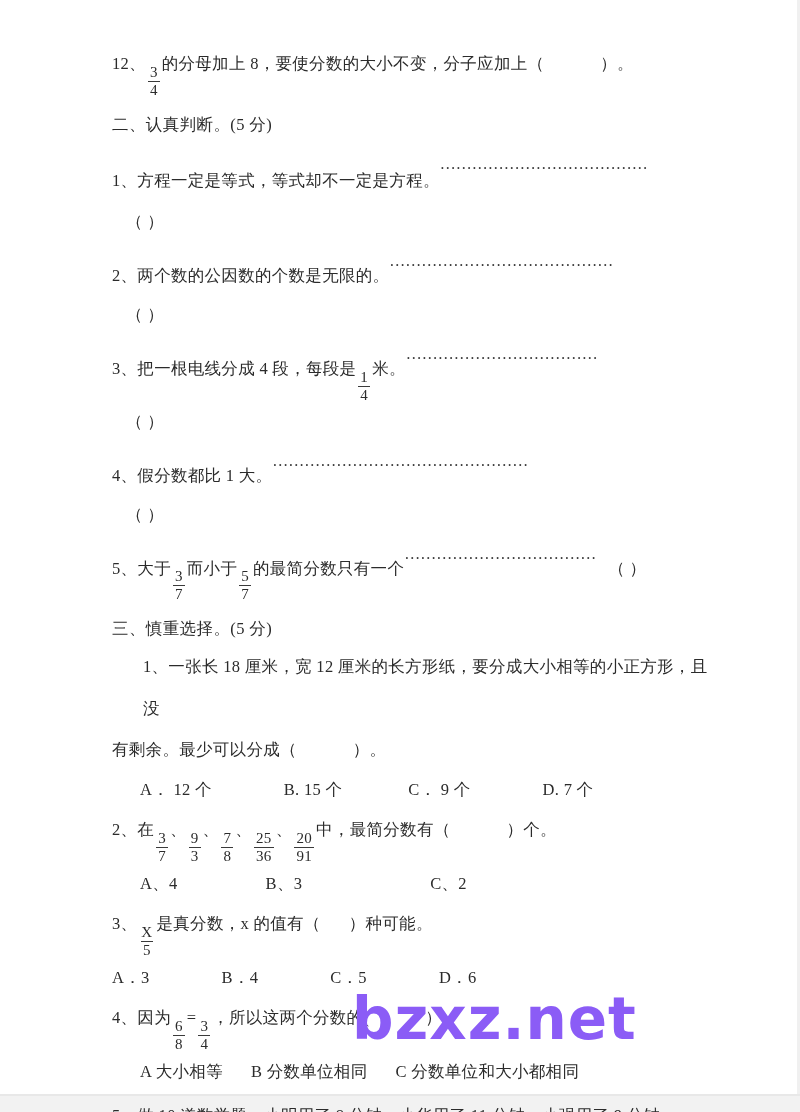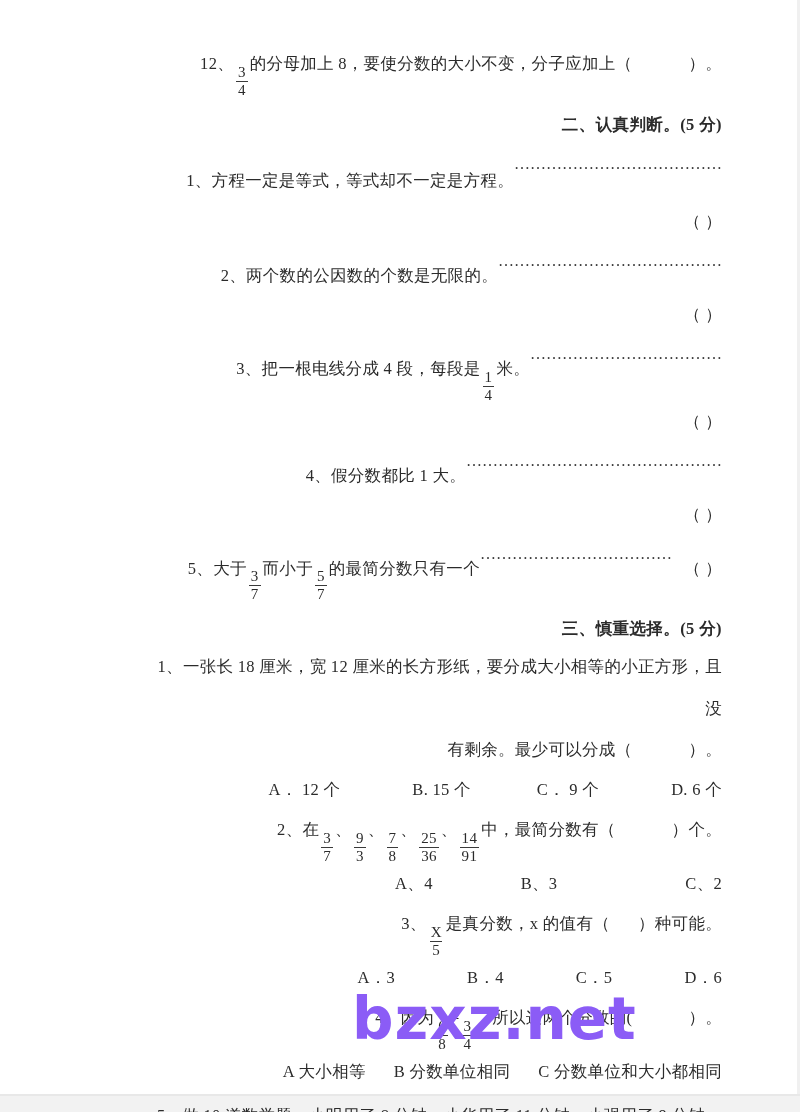--- a/index.html
+++ b/index.html
@@ -9,21 +9,20 @@
   }
   .page {
     position: relative;
     width: 800px;
     height: 1112px;
     background: #ffffff;
     overflow: hidden;
     font-family: "Liberation Serif", "DejaVu Serif", serif;
     color: #2b2b2b;
     box-sizing: border-box;
-    text-align: right;
   }
   
   .page-edge-right {
     position: absolute;
     top: 0; right: 0;
     width: 3px; height: 1112px;
     background: #f0f0f0;
   }
   .page-edge-bottom {
     position: absolute;
@@ -51,21 +50,21 @@
     font-family: "DejaVu Sans", "Liberation Sans", sans-serif;
     font-weight: bold;
     font-size: 58px;
     letter-spacing: 1px;
     color: #8b5cf6;
     user-select: none;
     white-space: nowrap;
   }
 
   .section-title {
-    font-weight: bold;
+    font-weight: normal;
     font-size: 16.5px;
     letter-spacing: 0.4px;
     margin: 0 0 6px 0;
   }
 
   .q {
     font-size: 16.5px;
     line-height: 40px;
     letter-spacing: 0.3px;
     white-space: nowrap;
@@ -180,38 +179,38 @@
 
     <div class="section-title">三、慎重选择。(5 分)</div>
 
     <div class="q wrap">
       <span>1、</span><span>一张长 18 厘米，宽 12 厘米的长方形纸，要分成大小相等的小正方形，且没</span>
     </div>
     <div class="q">
       <span>有剩余。最少可以分成（</span><span class="sp-56"></span><span>）。</span>
     </div>
     <div class="opts" style="padding-left:28px;">
-      <span class="opt">A． 12 个</span><span class="sp-72"></span><span class="opt">B. 15 个</span><span class="sp-66"></span><span class="opt">C． 9 个</span><span class="sp-72"></span><span class="opt">D. 6 个</span>
+      <span class="opt">A． 12 个</span><span class="sp-72"></span><span class="opt">B. 15 个</span><span class="sp-66"></span><span class="opt">C． 9 个</span><span class="sp-72"></span><span class="opt">D. 7 个</span>
     </div>
 
     <div class="q">
       <span>2、</span><span>在</span><span class="frac">
           <span class="num">3</span>
           <span class="den">7</span>
         </span><span>、</span><span class="frac">
           <span class="num">9</span>
           <span class="den">3</span>
         </span><span>、</span><span class="frac">
           <span class="num">7</span>
           <span class="den">8</span>
         </span><span>、</span><span class="frac">
           <span class="num">25</span>
           <span class="den">36</span>
         </span><span>、</span><span class="frac">
-          <span class="num">14</span>
+          <span class="num">20</span>
           <span class="den">91</span>
         </span><span>中，最简分数有（</span><span class="sp-56"></span><span>）个。</span>
     </div>
     <div class="opts" style="padding-left:28px;">
       <span class="opt">A、4</span><span class="sp-88"></span><span class="opt">B、3</span><span class="sp-88"></span><span class="sp-40"></span><span class="opt">C、2</span>
     </div>
 
     <div class="q">
       <span>3、</span><span class="frac">
           <span class="num">X</span>

